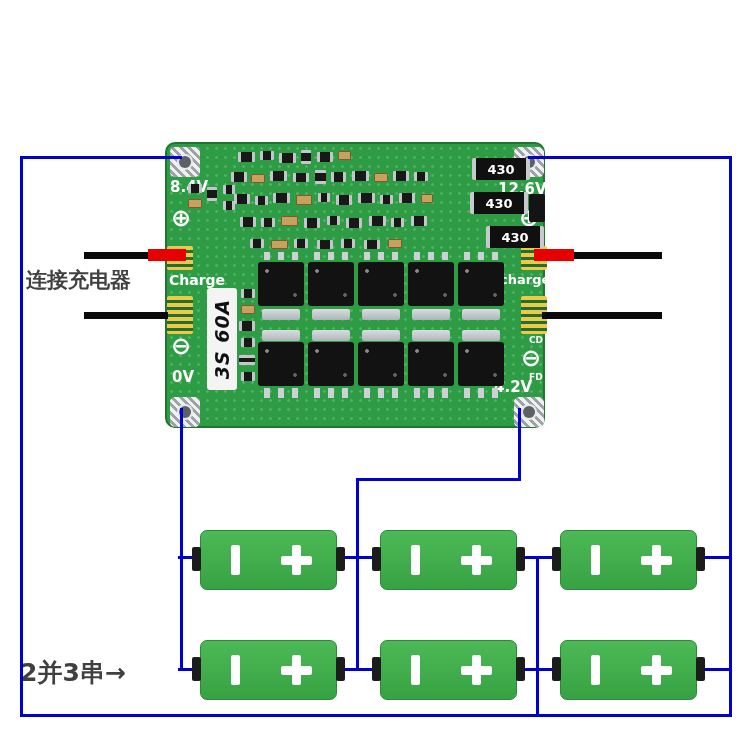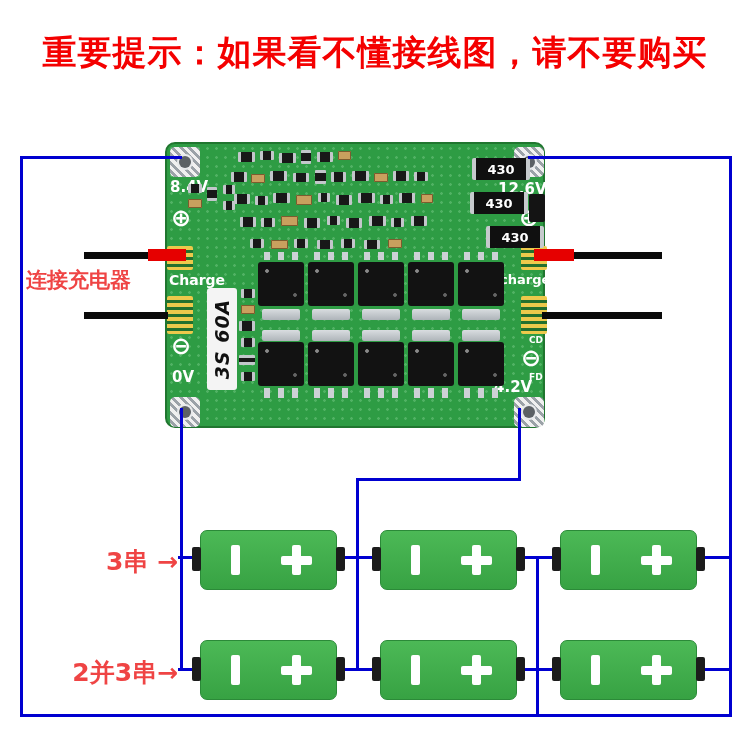--- a/index.html
+++ b/index.html
@@ -57,29 +57,28 @@
        background:linear-gradient(180deg,#4cb956,#37a243);
        border:1px solid #2b8a38;border-radius:7px;}
   .cap{position:absolute;top:16px;width:9px;height:24px;background:#1c1c1c;border-radius:2px;}
   .capL{left:-9px;}.capR{right:-9px;}
   .bmin{position:absolute;left:30px;top:14px;width:9px;height:30px;background:#fff;border-radius:2px;}
   .bplus{position:absolute;right:24px;top:14px;width:31px;height:30px;}
   .bplus::before{content:"";position:absolute;left:0;top:11px;width:31px;height:9px;background:#fff;border-radius:2px;}
   .bplus::after{content:"";position:absolute;left:11px;top:0;width:9px;height:30px;background:#fff;border-radius:2px;}
 
   
-  .gtext{position:absolute;color:#ef4444;font-weight:700;white-space:nowrap;}
+  .gtext{position:absolute;color:#404040;font-weight:700;white-space:nowrap;}
   .layer{position:absolute;left:0;top:0;width:750px;height:750px;z-index:5;pointer-events:none;}
 </style>
 </head>
 <body>
 
 <div class="canvas">
 
-  <div class="warn" style="top:30px">重要提示：如果看不懂接线图，请不要购买</div>
 
   <div class="layer" id="wires">
       <div class="wire" style="left: 20px; top: 156px; width: 162px; height: 3px;"></div>
       <div class="wire" style="left: 20px; top: 156px; width: 3px; height: 561px;"></div>
       <div class="wire" style="left: 20px; top: 714px; width: 712px; height: 3px;"></div>
       <div class="wire" style="left: 729px; top: 156px; width: 3px; height: 561px;"></div>
       <div class="wire" style="left: 528px; top: 156px; width: 204px; height: 3px;"></div>
       <div class="wire" style="left: 180px; top: 408px; width: 3px; height: 263px;"></div>
       <div class="wire" style="left: 518px; top: 408px; width: 3px; height: 72px;"></div>
       <div class="wire" style="left: 356px; top: 478px; width: 165px; height: 3px;"></div>
@@ -274,16 +273,15 @@
         <div class="bmin" style="left: 30px; top: 14px; width: 9px; height: 30px;"></div>
         <div class="bplus" style="top: 14px; width: 31px; height: 30px; right: 24px;"></div>
       </div>
       <div class="bat" style="left: 560px; top: 640px; width: 135px; height: 58px;">
         <div class="cap capL" style="left: -9px; top: 16px; width: 9px; height: 24px;"></div>
         <div class="cap capR" style="top: 16px; width: 9px; height: 24px; right: -9px;"></div>
         <div class="bmin" style="left: 30px; top: 14px; width: 9px; height: 30px;"></div>
         <div class="bplus" style="top: 14px; width: 31px; height: 30px; right: 24px;"></div>
       </div>
     </div>
-  <div class="gtext" style="left:20px;top:545px;width:158px;text-align:right;font-size:25px">3串 →</div>
-  <div class="gtext" style="left:20px;top:656px;width:158px;text-align:right;font-size:25px">2并3串→</div>
+  <div class="gtext" style="left:20px;top:656px;width:158px;text-align:left;font-size:25px">2并3串→</div>
 
 </div>
 
 </body></html>

